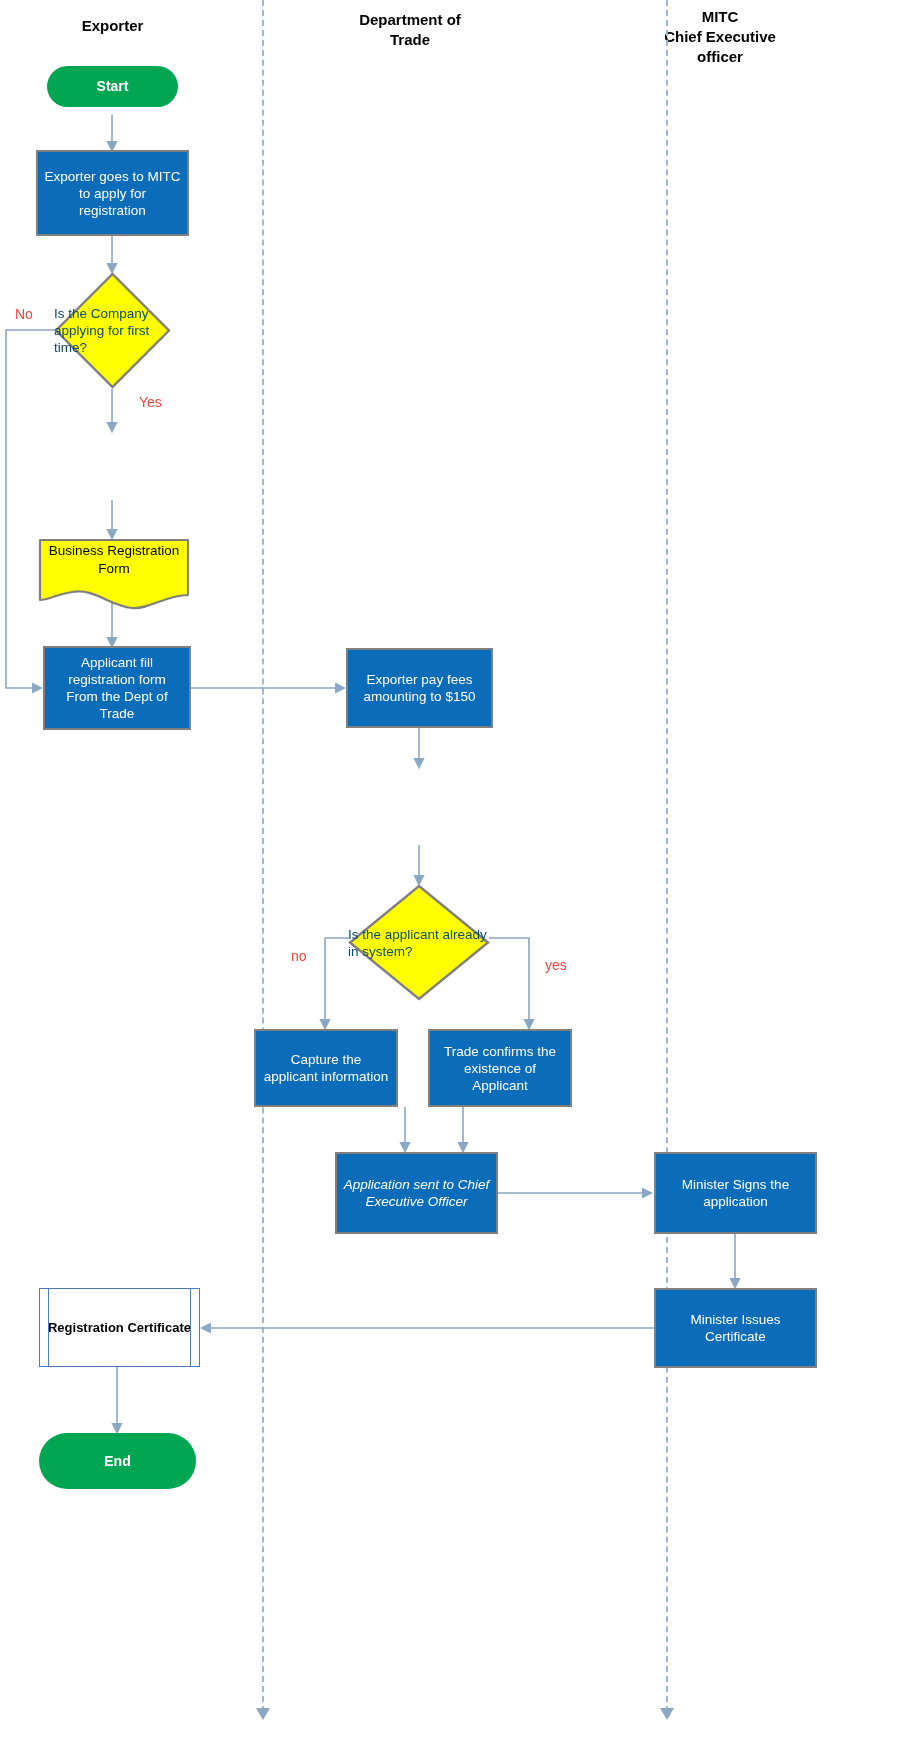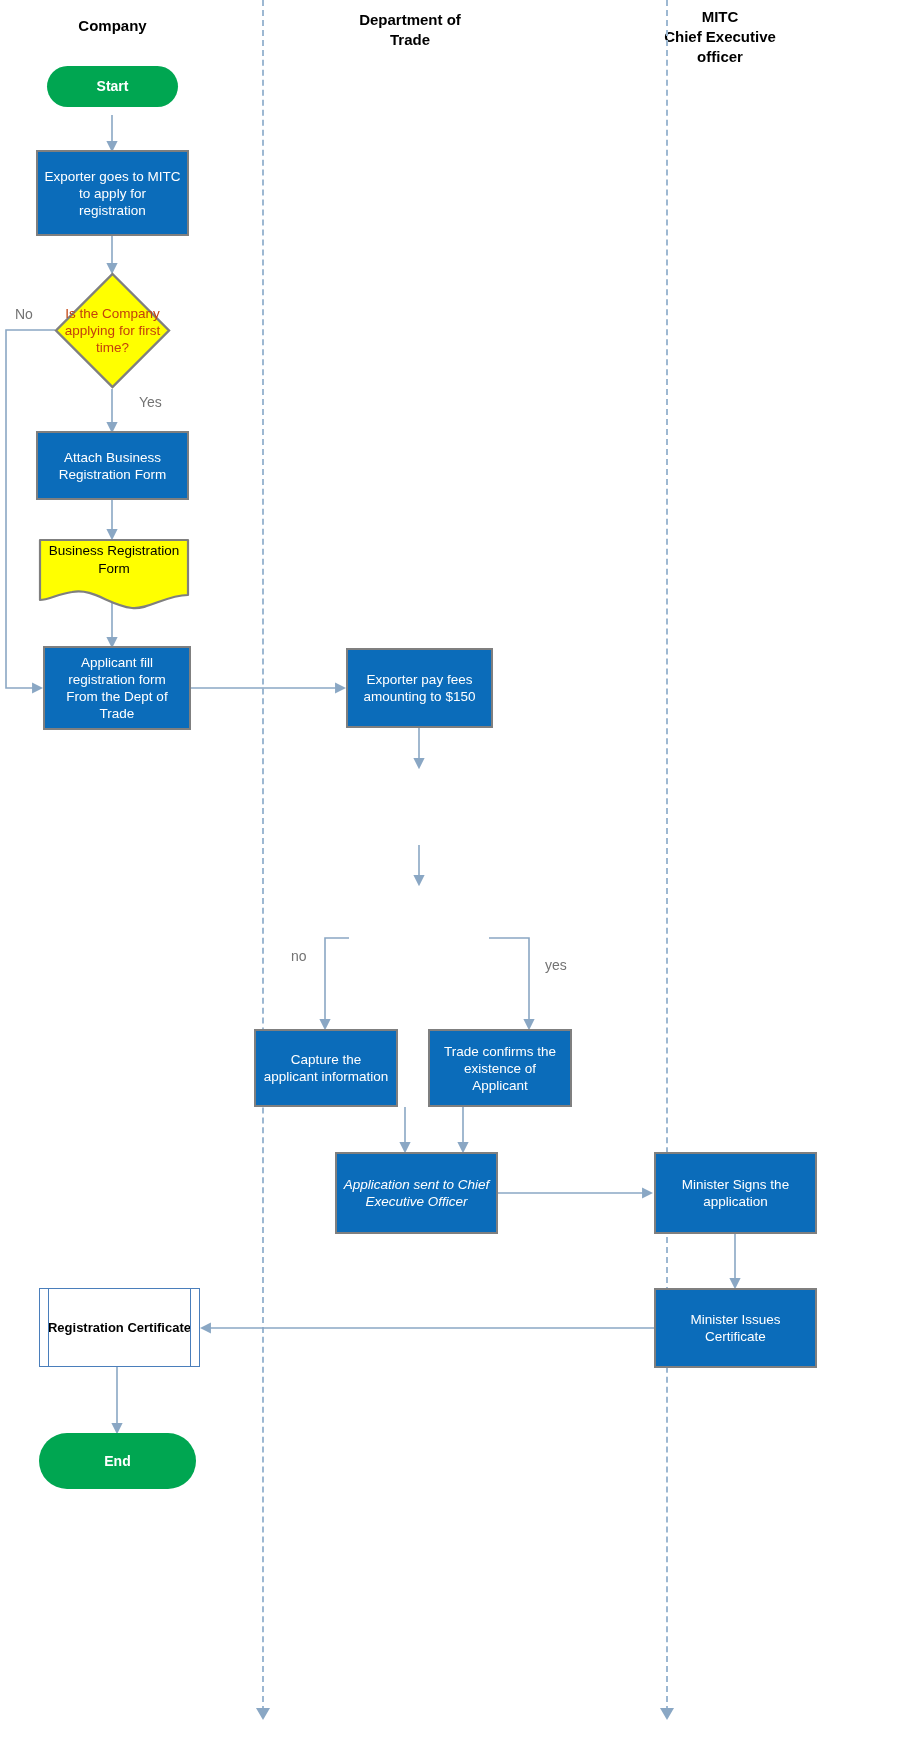--- a/index.html
+++ b/index.html
@@ -88,24 +88,24 @@
   .decision {
     position: absolute;
   }
   .decision svg { display: block; }
   .decision .dtext {
     position: absolute;
     left: 0; right: 0; top: 0; bottom: 0;
     display: flex;
     align-items: center;
     justify-content: center;
-    text-align: center;
+    text-align: left;
     font-size: 13.5px;
     line-height: 17px;
-    color: #c2410c;
+    color: #0c4a6e;
     pointer-events: none;
   }
   
   .document { position: absolute; }
   .document svg { display: block; }
   .document .doctext {
     position: absolute;
     left: 0; right: 0; top: 4px;
     text-align: center;
     font-size: 13.5px;
@@ -117,30 +117,30 @@
     position: absolute;
     left: 0; top: 0;
     width: 908px;
     height: 1741px;
     pointer-events: none;
   }
   
   .edge-label {
     position: absolute;
     font-size: 14px;
-    color: #737373;
+    color: #ef4444;
     white-space: nowrap;
   }
 </style>
 </head>
 <body>
 
 <div id="canvas">
 
-  <div class="lane-title" style="left:30px; top:16px; width:165px;">Company</div>
+  <div class="lane-title" style="left:30px; top:16px; width:165px;">Exporter</div>
   <div class="lane-title" style="left:320px; top:10px; width:180px;">Department of
 Trade</div>
   <div class="lane-title" style="left:630px; top:7px; width:180px;">MITC
 Chief Executive
 officer</div>
 
   <div class="lane-divider" style="left:262px; top:0px; height:1712px;"></div>
   <div class="lane-divider-arrow" style="left:256px; top:1708px;"></div>
 
   <div class="lane-divider" style="left:666px; top:0px; height:1712px;"></div>
@@ -198,23 +198,20 @@
     <span>Exporter goes to MITC to apply for registration</span>
   </div>
 
   <div class="decision" style="left:54px; top:272px; width:117px; height:117px;">
     <svg width="117" height="117" viewBox="0 0 117 117" xmlns="http://www.w3.org/2000/svg">
       <polygon points="58.5,2 115,58.5 58.5,115 2,58.5" fill="#ffff00" stroke="#7f7f7f" stroke-width="2.4"></polygon>
     </svg>
     <div class="dtext">Is the Company applying for first time?</div>
   </div>
 
-  <div class="node process" style="left:36px; top:431px; width:153px; height:69px;">
-    <span>Attach Business Registration Form</span>
-  </div>
 
   <div class="document" style="left:38px; top:538px; width:152px; height:73px;">
     <svg width="152" height="73" viewBox="0 0 152 73" xmlns="http://www.w3.org/2000/svg">
       <path d="M 2,2 L 150,2 L 150,57 C 128,57 110,72 94,70 C 70,67 56,50 34,54 C 20,56 10,62 2,62 Z" fill="#ffff00" stroke="#7f7f7f" stroke-width="2.2" stroke-linejoin="round"></path>
     </svg>
     <div class="doctext">Business Registration Form</div>
   </div>
 
   <div class="node process" style="left:43px; top:646px; width:148px; height:84px;">
     <span>Applicant fill registration form From the Dept of Trade</span>
@@ -226,20 +223,26 @@
 
   <div class="node predefined" style="left:39px; top:1288px; width:161px; height:79px;">
     <span>Registration Certificate</span>
   </div>
 
   <div class="node process" style="left:346px; top:648px; width:147px; height:80px;">
     <span>Exporter pay fees amounting to $150</span>
   </div>
 
 
+  <div class="decision" style="left:348px; top:884px; width:142px; height:117px;">
+    <svg width="142" height="117" viewBox="0 0 142 117" xmlns="http://www.w3.org/2000/svg">
+      <polygon points="71,2 140,58.5 71,115 2,58.5" fill="#ffff00" stroke="#7f7f7f" stroke-width="2.4"></polygon>
+    </svg>
+    <div class="dtext">Is the applicant already in system?</div>
+  </div>
 
   <div class="node process" style="left:254px; top:1029px; width:144px; height:78px;">
     <span>Capture the applicant information</span>
   </div>
 
   <div class="node process" style="left:428px; top:1029px; width:144px; height:78px;justify-content:flex-end;">
     <span>Trade confirms the existence of Applicant</span>
   </div>
 
   <div class="node process" style="left:335px; top:1152px; width:163px; height:82px;font-style:italic;">

